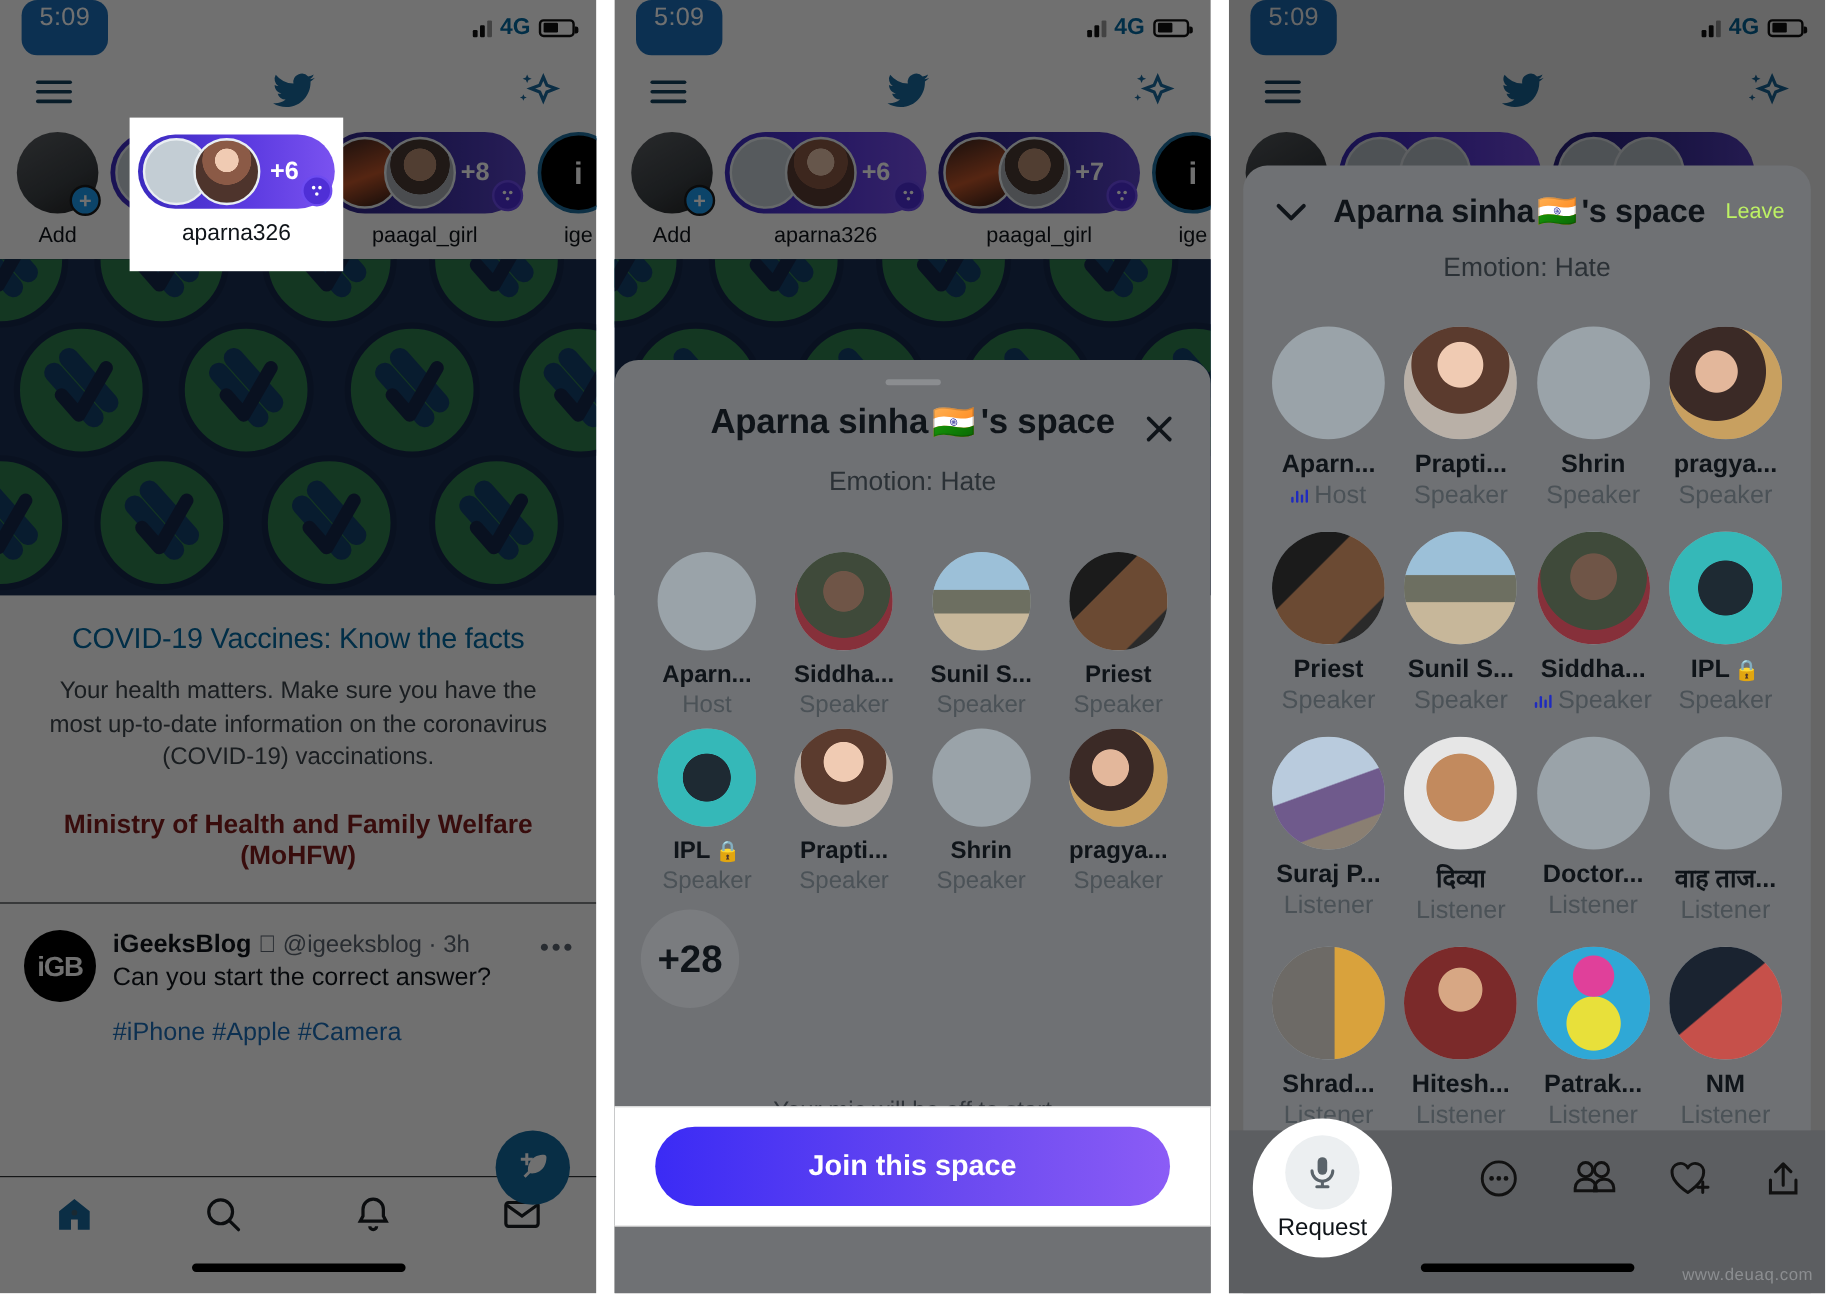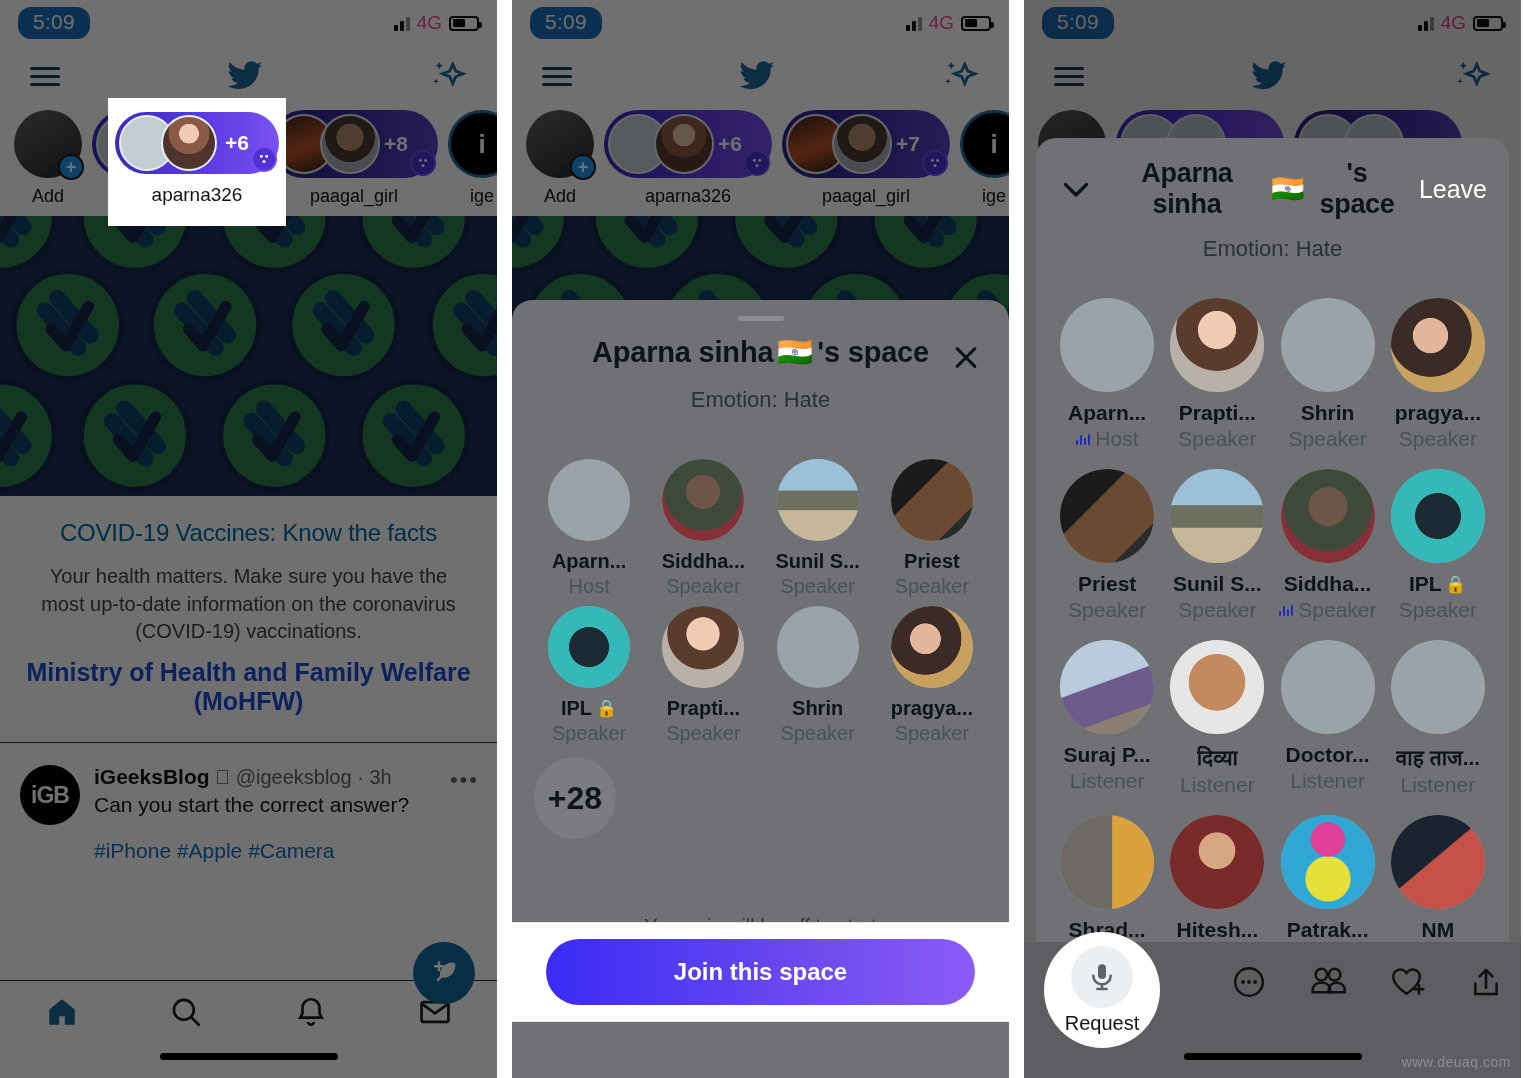--- a/index.html
+++ b/index.html
@@ -31,36 +31,36 @@
   .dim{
     position:absolute; inset:0;
     background:rgba(0,0,0,0.56);
     z-index:40; pointer-events:none;
   }
   .dim-strong{ background:rgba(0,0,0,0.60); }
 
   
   .statusbar{
     position:relative; height:46px;
-    display:flex; align-items:center; justify-content:space-between;
+    display:flex; justify-content:space-between;
     padding:0 18px; z-index:10;
   }
   .clock-pill{
     background:#1d6fb8; color:#ffffff;
     font-size:21px; font-weight:400;
     padding:3px 15px 5px; border-radius:13px;
     letter-spacing:.3px;
   }
   .status-right{ display:flex; align-items:center; gap:7px; }
   .bars{ display:flex; align-items:flex-end; gap:2px; height:15px; }
   .bars i{ display:block; width:4px; background:#111; border-radius:1px; }
   .bars i:nth-child(1){ height:6px; }
   .bars i:nth-child(2){ height:10px; }
   .bars i:nth-child(3){ height:14px; background:#9a9a9a; }
-  .net{ font-size:19px; font-weight:400; color:#ec4899; }
+  .net{ font-size:19px; font-weight:700; color:#0369a1; }
   .batt{
     width:30px; height:15px; border:2px solid #111; border-radius:4px;
     position:relative; padding:1.5px;
   }
   .batt::after{
     content:""; position:absolute; right:-5px; top:4px;
     width:3px; height:6px; background:#111; border-radius:0 2px 2px 0;
   }
   .batt span{ display:block; height:100%; width:55%; background:#111; border-radius:1px; }
 
@@ -149,21 +149,21 @@
   .covid-sub{
     margin-top:16px; font-size:20px; color:#3d454c; line-height:1.38;
   }
   .learn-btn{
     margin:22px auto 0; display:block;
     background:#1d6fb8; color:#ffffff;
     font-size:19px; font-weight:600;
     border:none; border-radius:24px; padding:13px 28px; cursor:pointer;
   }
   .mohfw{
-    margin-top:12px; font-size:25px; font-weight:600; color:#1d4ed8;
+    margin-top:28px; font-size:22px; font-weight:600; color:#7f1d1d;
   }
 
   
   .tweet{
     border-top:1px solid #2f3336;
     padding:22px 20px 16px; display:flex; gap:14px; position:relative;
   }
   .tw-avatar{
     width:60px; height:60px; border-radius:50%;
     background:#000; color:#fff; display:flex; align-items:center; justify-content:center;
@@ -270,21 +270,21 @@
     z-index:50; padding:14px 18px 0; overflow:hidden;
   }
   .sheet-head{
     display:flex; align-items:center; gap:12px; padding:6px 4px 0;
   }
   .chev{ width:36px; height:36px; flex:0 0 auto; cursor:pointer; }
   .sheet-title{
     flex:1; text-align:center; font-size:27px; font-weight:700; color:#0f1419;
     letter-spacing:-.3px; display:flex; align-items:center; justify-content:center; gap:3px;
   }
-  .leave{ font-size:25px; color:#ffffff; cursor:pointer; flex:0 0 auto; }
+  .leave{ font-size:18px; color:#bef264; cursor:pointer; flex:0 0 auto; }
   .sheet .emotion{ margin-top:16px; }
   .sheet .people-grid{ margin-top:36px; row-gap:18px; }
   .sheet .p-av{ width:94px; height:94px; }
   .sheet .p-name{ font-size:21px; max-width:118px; }
   .sheet .p-role{ font-size:21px; }
 
   .space-toolbar{
     position:absolute; left:0; right:0; bottom:0; height:136px;
     background:#5c5e61; z-index:60;
   }

